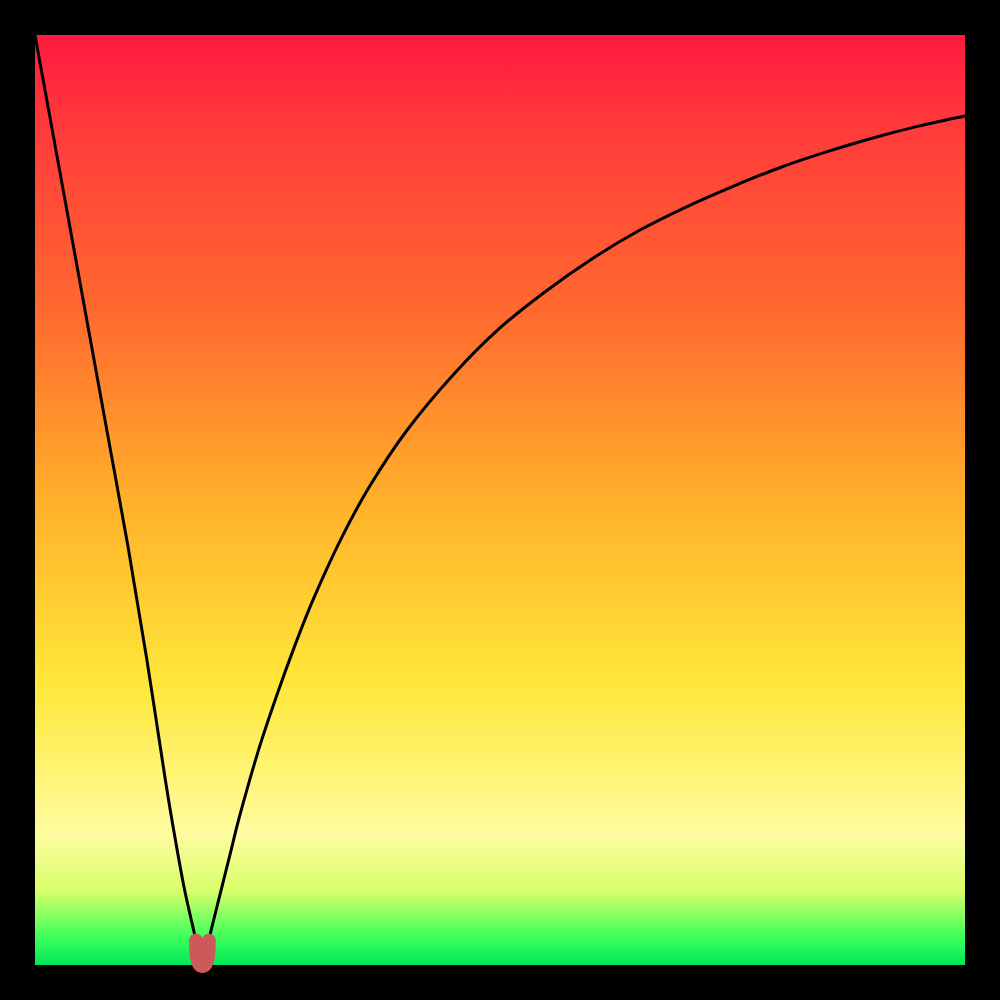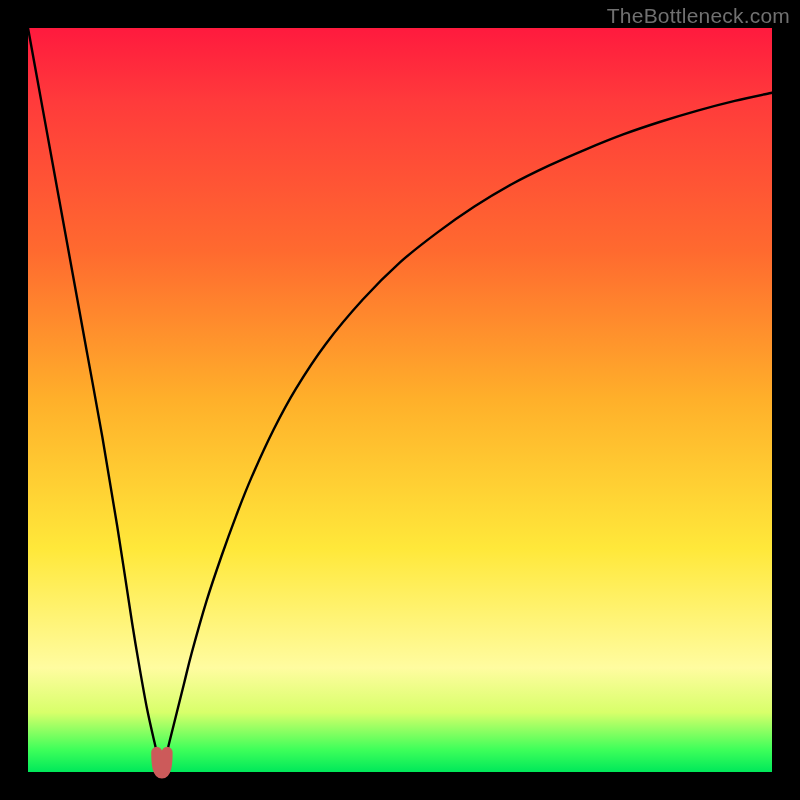--- a/index.html
+++ b/index.html
@@ -64,14 +64,13 @@
   <div class="plot-area">
     <svg class="curve" viewBox="0 0 744 744" preserveAspectRatio="none">
       <g id="curve-group">
           <path d="M 0.00 0.00 C 2.48 13.64, 9.92 54.56, 14.88 81.84 C 19.84 109.12, 24.80 136.40, 29.76 163.68 C 34.72 190.96, 39.68 218.24, 44.64 245.52 C 49.60 272.80, 54.56 300.08, 59.52 327.36 C 64.48 354.64, 69.44 380.68, 74.40 409.20 C 79.36 437.72, 84.32 467.48, 89.28 498.48 C 94.24 529.48, 100.44 571.64, 104.16 595.20 C 107.88 618.76, 109.12 625.58, 111.60 639.84 C 114.08 654.10, 116.56 668.36, 119.04 680.76 C 121.52 693.16, 124.62 706.18, 126.48 714.24 C 128.34 722.30, 128.96 725.40, 130.20 729.12 C 131.44 732.84, 132.68 736.56, 133.92 736.56 C 135.16 736.56, 136.40 732.84, 137.64 729.12 C 138.88 725.40, 139.50 721.68, 141.36 714.24 C 143.22 706.80, 146.32 694.40, 148.80 684.48 C 151.28 674.56, 153.76 664.64, 156.24 654.72 C 158.72 644.80, 159.96 638.60, 163.68 624.96 C 167.40 611.32, 173.60 589.00, 178.56 572.88 C 183.52 556.76, 188.48 542.50, 193.44 528.24 C 198.40 513.98, 203.36 500.34, 208.32 487.32 C 213.28 474.30, 217.00 464.38, 223.20 450.12 C 229.40 435.86, 238.08 416.64, 245.52 401.76 C 252.96 386.88, 259.16 375.10, 267.84 360.84 C 276.52 346.58, 286.44 331.08, 297.60 316.20 C 308.76 301.32, 322.40 285.20, 334.80 271.56 C 347.20 257.92, 359.60 245.52, 372.00 234.36 C 384.40 223.20, 396.80 213.90, 409.20 204.60 C 421.60 195.30, 434.00 186.62, 446.40 178.56 C 458.80 170.50, 471.20 163.06, 483.60 156.24 C 496.00 149.42, 508.40 143.47, 520.80 137.64 C 533.20 131.81, 545.60 126.48, 558.00 121.27 C 570.40 116.06, 582.80 110.98, 595.20 106.39 C 607.60 101.80, 620.00 97.71, 632.40 93.74 C 644.80 89.78, 657.20 86.06, 669.60 82.58 C 682.00 79.11, 694.40 75.89, 706.80 72.91 C 719.20 69.94, 737.80 66.09, 744.00 64.73" fill="none" stroke="#000000" stroke-width="2.4" stroke-linecap="round" stroke-linejoin="round"></path>
         </g>
       <g id="marker-group">
           <path d="M 128.71 724.33 Q 128.71 745.02 133.92 745.02 Q 139.13 745.02 139.13 724.33" fill="none" stroke="#cc5a5a" stroke-width="11" stroke-linecap="round" stroke-linejoin="round"></path>
         </g>
     </svg>
   </div>
-  <div class="watermark">TheBottleneck.com</div>
 </div>
 
 </body></html>

